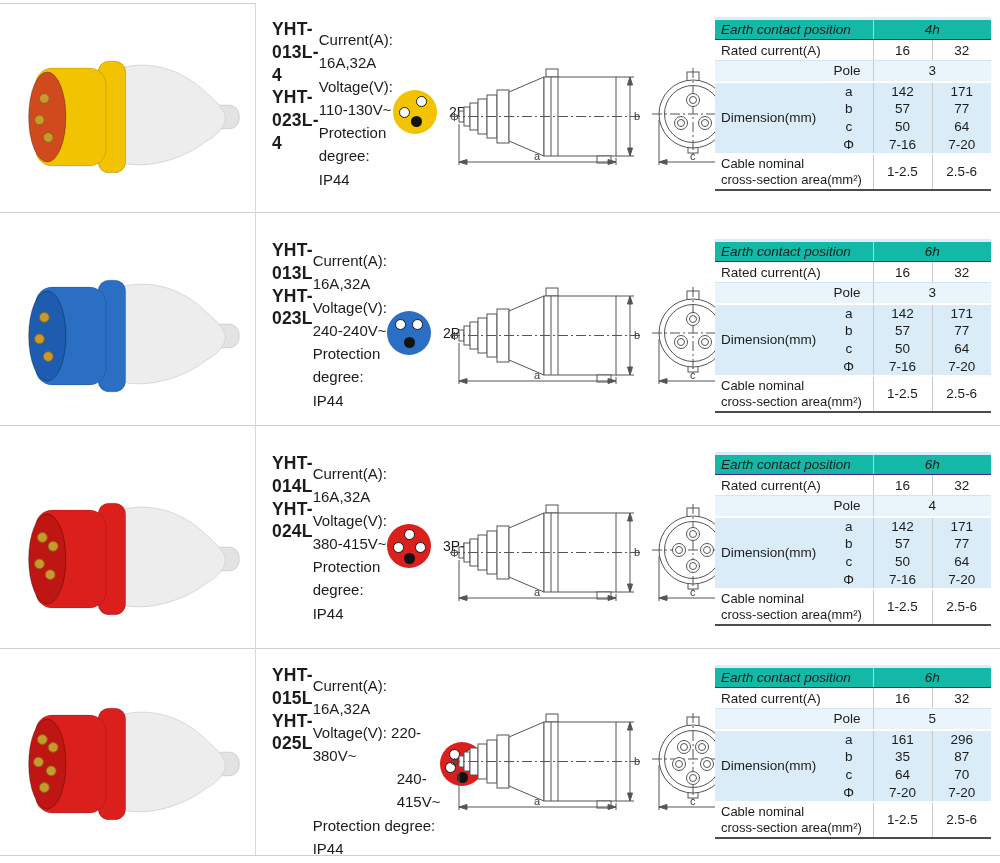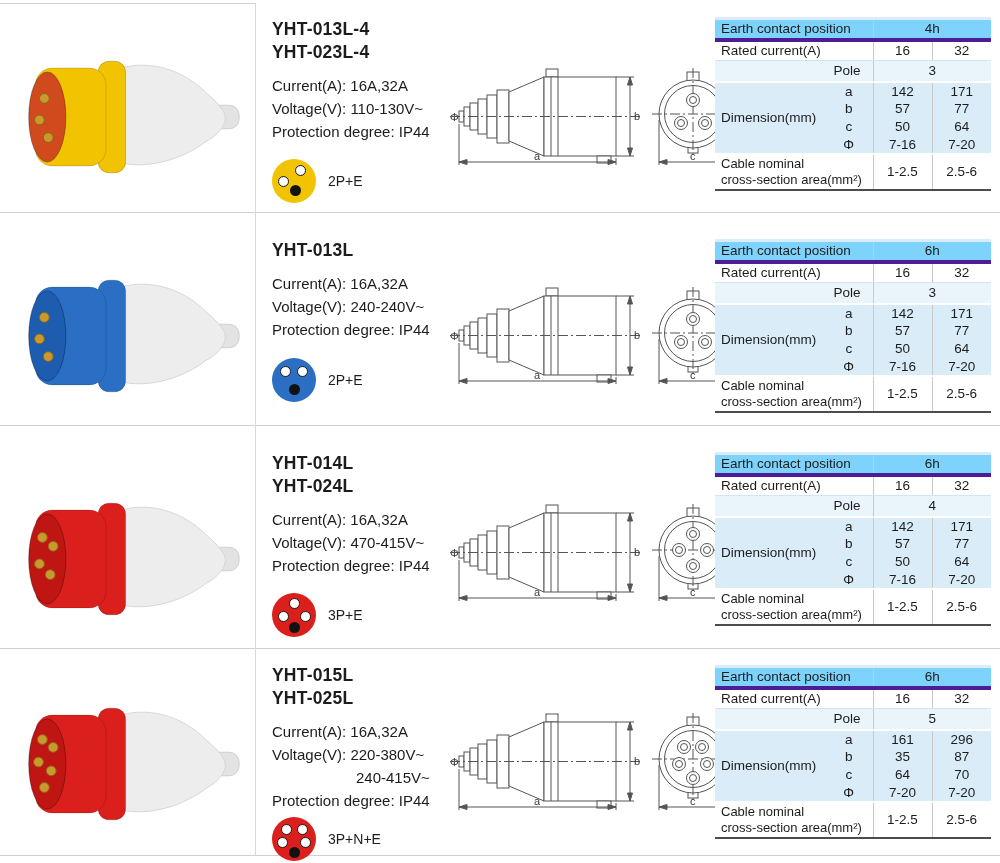--- a/index.html
+++ b/index.html
@@ -17,21 +17,21 @@
   .row2 { top:213px; height:212px; }
   .row3 { top:426px; height:222px; }
   .row4 { top:649px; height:206px; }
 
   
   .photo { position:absolute; left:14px; width:230px; height:150px; }
   .row1 .photo { top:38px; } .row2 .photo { top:48px; }
   .row3 .photo { top:58px; } .row4 .photo { top:40px; }
 
   
-  .info { position:absolute; left:272px; width:185px; display:flex; flex-direction:column; }
+  .info { position:absolute; left:272px; width:185px; display:flex; flex-direction:row; }
   .row1 .info { top:14px; } .row2 .info { top:26px; }
   .row3 .info { top:26px; } .row4 .info { top:15px; }
   .models { font-size:17.5px; font-weight:bold; line-height:1.3; letter-spacing:.2px; }
   .specs { margin-top:10px; font-size:15px; line-height:1.55; }
   .spec-line.indent { padding-left:84px; }
   .pin-row { display:flex; align-items:center; gap:12px; margin-top:16px; }
   .row4 .pin-row { margin-top:4px; }
   .pin-icon { position:relative; width:44px; height:44px; border-radius:50%; flex:0 0 auto; }
   .dot { position:absolute; width:11px; height:11px; border-radius:50%; }
   .dot.open { background:#fff; border:1.5px solid #1a1a1a; }
@@ -47,21 +47,21 @@
 
   
   .spec-table { position:absolute; left:715px; width:276px; border-collapse:collapse;
                 font-size:13.5px; border-top:2px solid #4c4c4c; border-bottom:2px solid #4c4c4c; }
   .row1 .spec-table { top:13px; } .row2 .spec-table { top:26px; }
   .row3 .spec-table { top:26px; } .row4 .spec-table { top:16px; }
   .spec-table td { padding:1px 4px; height:21px; }
   .spec-table .lbl { text-align:left; padding-left:6px; }
   .spec-table .val { text-align:center; border-left:1px solid #c9c9c9; }
   .spec-table .sub { text-align:center; }
-  .tr-earth td { background:#7dd3fc; border-top:3px solid #d9ecf8; border-bottom:4px solid #4c1d95; }
+  .tr-earth td { background:#14b8a6; border-top:3px solid #d9ecf8; border-bottom:1px solid #4c1d95;font-style:italic; }
   .tr-rated td { background:#fff; border-bottom:1px solid #d3e5f1;margin-top:33px; }
   .tr-pole td  { background:#eaf4fb; border-bottom:2px solid #fff; }
   .tr-pole .lbl { text-align:right; padding-right:12px; }
   .tr-dim td { background:#d9ecf8; height:18px; }
   .dimlbl { vertical-align:middle; }
   .tr-cable td { background:#fff; border-top:2px solid #fff; height:36px; }
   .cable-lbl div { font-size:13px; line-height:1.2; }
 </style>
 </head>
 <body>
@@ -225,20 +225,21 @@
         <g fill="#c9992e" stroke="#8a6616">
           <circle cx="31" cy="56" r="5"></circle>
             <circle cx="26" cy="78" r="5"></circle>
             <circle cx="35" cy="96" r="5"></circle>
         </g>
       </svg>
     </div>
     <div class="info">
       <div class="models">
         <div>YHT-013L</div>
+        <div>YHT-023L</div>
       </div>
       <div class="specs">
         <div class="spec-line">Current(A): 16A,32A</div>
         <div class="spec-line">Voltage(V): 240-240V~</div>
         <div class="spec-line">Protection degree: IP44</div>
       </div>
       <div class="pin-row">
         <div class="pin-icon" style="background-color: rgb(43, 111, 196);">
           <span class="dot open" style="left:8px;top:8px;"></span>
           <span class="dot open" style="left:25px;top:8px;"></span>
@@ -369,21 +370,21 @@
         </g>
       </svg>
     </div>
     <div class="info">
       <div class="models">
         <div>YHT-014L</div>
         <div>YHT-024L</div>
       </div>
       <div class="specs">
         <div class="spec-line">Current(A): 16A,32A</div>
-        <div class="spec-line">Voltage(V): 470-415V~</div>
+        <div class="spec-line">Voltage(V): 380-415V~</div>
         <div class="spec-line">Protection degree: IP44</div>
       </div>
       <div class="pin-row">
         <div class="pin-icon" style="background-color: rgb(218, 31, 28);">
           <span class="dot open" style="left:17px;top:5px;"></span>
           <span class="dot open" style="left:6px;top:18px;"></span>
           <span class="dot open" style="left:28px;top:18px;"></span>
           <span class="dot fill" style="left:17px;top:29px;"></span>
         </div>
         <span class="pin-label">3P+E</span>

